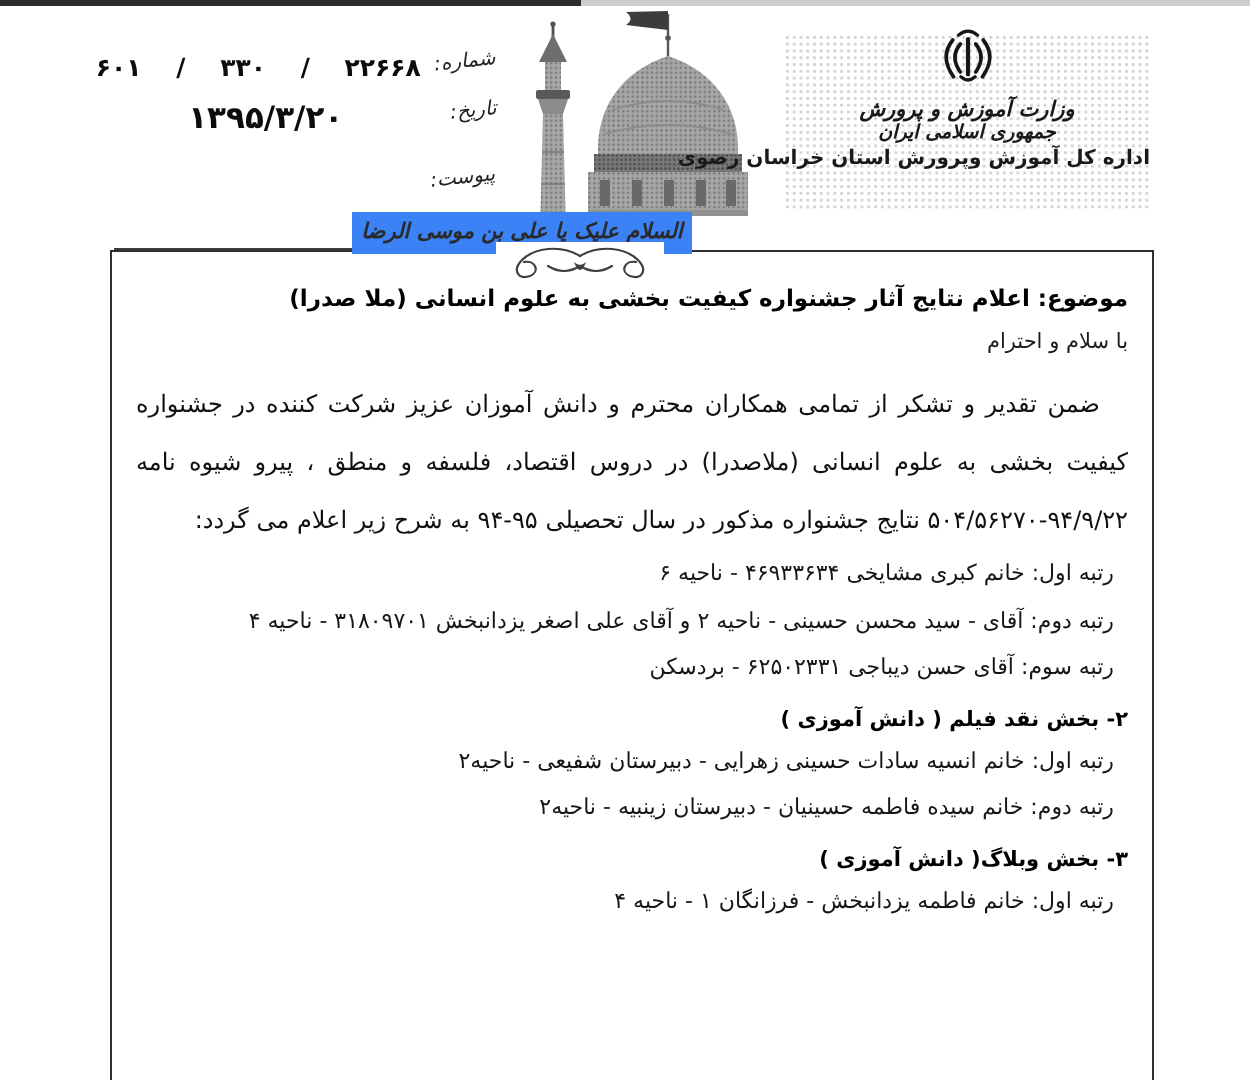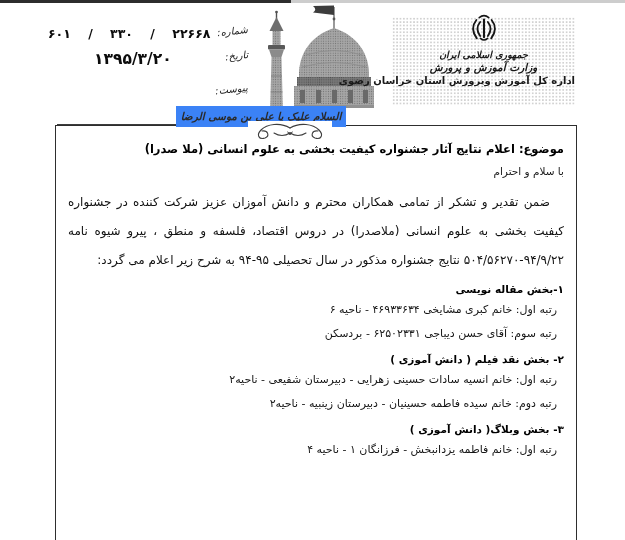--- a/index.html
+++ b/index.html
@@ -138,22 +138,22 @@
     <g fill="none" stroke="#161616" stroke-linecap="round">
       <line x1="20" y1="9" x2="20" y2="31" stroke-width="2.6"></line>
       <path d="M14,6.5 Q20,1.5 26,6.5" stroke-width="2"></path>
       <path d="M15.2,12 Q8.5,20 15.2,29.5" stroke-width="2.3"></path>
       <path d="M24.8,12 Q31.5,20 24.8,29.5" stroke-width="2.3"></path>
       <path d="M10.5,9.5 Q2,20 11,32.5" stroke-width="2.3"></path>
       <path d="M29.5,9.5 Q38,20 29,32.5" stroke-width="2.3"></path>
       <path d="M15.5,32.5 Q20,36.5 24.5,32.5" stroke-width="2"></path>
     </g>
   </svg>
+  <div class="org-line org-line2">وزارت آموزش و پرورش</div>
   <div class="org-line org-line1">جمهوری اسلامی ایران</div>
-  <div class="org-line org-line2">وزارت آموزش و پرورش</div>
   <div class="org-line org-line3">اداره کل آموزش وپرورش استان خراسان رضوی</div>
 </div>
 
 <div class="swash-line"></div>
 <div class="calligraphy">السلام علیک یا علی بن موسی الرضا</div>
 <svg class="flourish" width="84" height="24" viewBox="0 0 84 24" aria-hidden="true">
   <rect x="0" y="0" width="84" height="24" fill="#ffffff"></rect>
   <g fill="none" stroke="#3f3f3f" stroke-width="1.1" stroke-linecap="round">
     <path d="M42,7 C32,1 19,3 13,9 C8,14 11,19 17,17 C22,15 20,9 14,10"></path>
     <path d="M42,7 C52,1 65,3 71,9 C76,14 73,19 67,17 C62,15 64,9 70,10"></path>
@@ -162,22 +162,22 @@
   </g>
   <path d="M39,10 Q42,18 45,10 Q42,13 39,10 Z" fill="#3f3f3f"></path>
 </svg>
 
 <main class="letter-box">
   <div class="subject-line">موضوع: اعلام نتایج آثار جشنواره کیفیت بخشی به علوم انسانی (ملا صدرا)</div>
   <div class="greeting-line">با سلام و احترام</div>
   <p class="body-par">ضمن تقدیر و تشکر از تمامی همکاران محترم و دانش آموزان عزیز شرکت کننده در جشنواره کیفیت بخشی به علوم انسانی (ملاصدرا) در دروس اقتصاد، فلسفه و منطق ، پیرو شیوه نامه ۹۴/۹/۲۲-۵۰۴/۵۶۲۷۰ نتایج جشنواره مذکور در سال تحصیلی ۹۵-۹۴ به شرح زیر اعلام می گردد:</p>
 
 
-  <div class="section-title">۱-بخش مقاله نویسی</div>
   <div class="rank-line">رتبه اول: خانم کبری مشایخی ۴۶۹۳۳۶۳۴ - ناحیه ۶</div>
+  <div class="rank-line">رتبه دوم: آقای - سید محسن حسینی - ناحیه ۲ و آقای علی اصغر یزدانبخش ۳۱۸۰۹۷۰۱ - ناحیه ۴</div>
   <div class="rank-line">رتبه سوم: آقای حسن دیباجی ۶۲۵۰۲۳۳۱ - بردسکن</div>
 
   <div class="section-title">۲- بخش نقد فیلم ( دانش آموزی )</div>
   <div class="rank-line">رتبه اول: خانم انسیه سادات حسینی زهرایی - دبیرستان شفیعی - ناحیه۲</div>
   <div class="rank-line">رتبه دوم: خانم سیده فاطمه حسینیان - دبیرستان زینبیه - ناحیه۲</div>
 
   <div class="section-title">۳- بخش وبلاگ( دانش آموزی )</div>
   <div class="rank-line">رتبه اول: خانم فاطمه یزدانبخش - فرزانگان ۱ - ناحیه ۴</div>
 </main>
 

